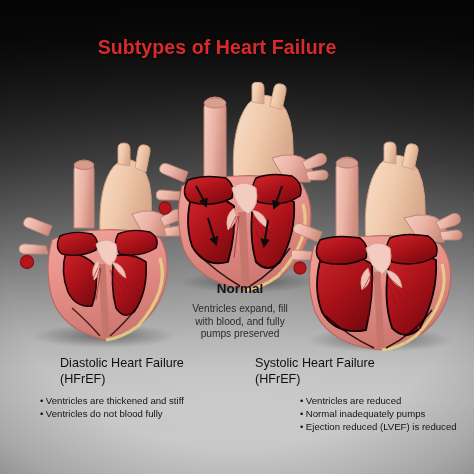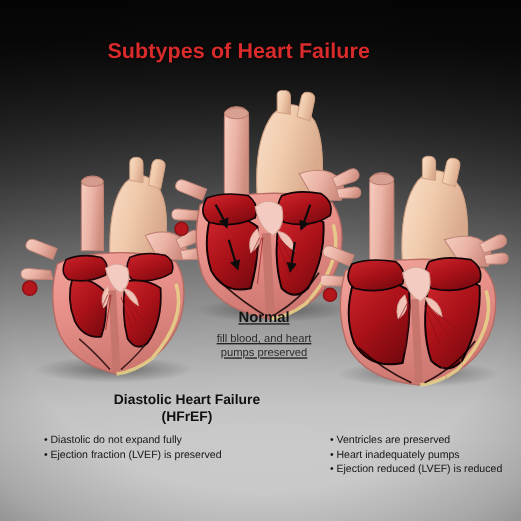--- a/index.html
+++ b/index.html
@@ -61,40 +61,39 @@
   #heart-right  { left: 292px; top: 140px; width: 176px; height: 212px; }
   .heart-wrap svg { display: block; width: 100%; height: 100%; }
 
   #normal-block {
     position: absolute;
     left: 172px;
     top: 281px;
     width: 136px;
     text-align: center;
     z-index: 5;
-    text-decoration: underline;
   }
   #normal-title {
     font-size: 13.5px;
     font-weight: bold;
     color: #141414;
     margin-bottom: 7px;
   }
   #normal-desc {
     font-size: 10.2px;
     line-height: 12.6px;
     color: #2b2b2b;
   }
 
   .col-head {
     position: absolute;
     width: 220px;
-    text-align: center;
+    text-align: left;
     font-size: 12.6px;
-    font-weight: bold;
+    font-weight: normal;
     line-height: 15.5px;
     color: #101010;
     z-index: 5;
   }
   #head-left  { left: 60px;  top: 356px; }
   #head-right { left: 255px; top: 356px; }
 
   .bullets {
     position: absolute;
     z-index: 5;
@@ -360,35 +359,40 @@
           <path d="M126 186 L130 196" fill="none"></path>
       </g>
       <path d="M34 176 Q56 196 82 208" fill="none" stroke="#120305" stroke-width="1.5" opacity="0.85"></path>
       <path d="M140 170 Q122 194 94 208" fill="none" stroke="#120305" stroke-width="1.5" opacity="0.85"></path>
     </svg>
   </div>
 
   <div id="normal-block">
     <div id="normal-title">Normal</div>
     <div id="normal-desc">
-      <div>fill blood, and heart</div>
+      <div>Ventricles expand, fill</div>
+      <div>with blood, and fully</div>
       <div>pumps preserved</div>
     </div>
   </div>
 
   <div class="col-head" id="head-left">
     <div>Diastolic Heart Failure</div>
     <div>(HFrEF)</div>
   </div>
 
+  <div class="col-head" id="head-right">
+    <div>Systolic Heart Failure</div>
+    <div>(HFrEF)</div>
+  </div>
 
   <div class="bullets" id="bullets-left">
-    <div class="bullet"><span class="dot">•</span><span>Diastolic do not expand fully</span></div>
-    <div class="bullet"><span class="dot">•</span><span>Ejection fraction (LVEF) is preserved</span></div>
+    <div class="bullet"><span class="dot">•</span><span>Ventricles are thickened and stiff</span></div>
+    <div class="bullet"><span class="dot">•</span><span>Ventricles do not blood fully</span></div>
   </div>
 
   <div class="bullets" id="bullets-right">
-    <div class="bullet"><span class="dot">•</span><span>Ventricles are preserved</span></div>
-    <div class="bullet"><span class="dot">•</span><span>Heart inadequately pumps</span></div>
+    <div class="bullet"><span class="dot">•</span><span>Ventricles are reduced</span></div>
+    <div class="bullet"><span class="dot">•</span><span>Normal inadequately pumps</span></div>
     <div class="bullet"><span class="dot">•</span><span>Ejection reduced (LVEF) is reduced</span></div>
   </div>
 
 </div>
 
 </body></html>

